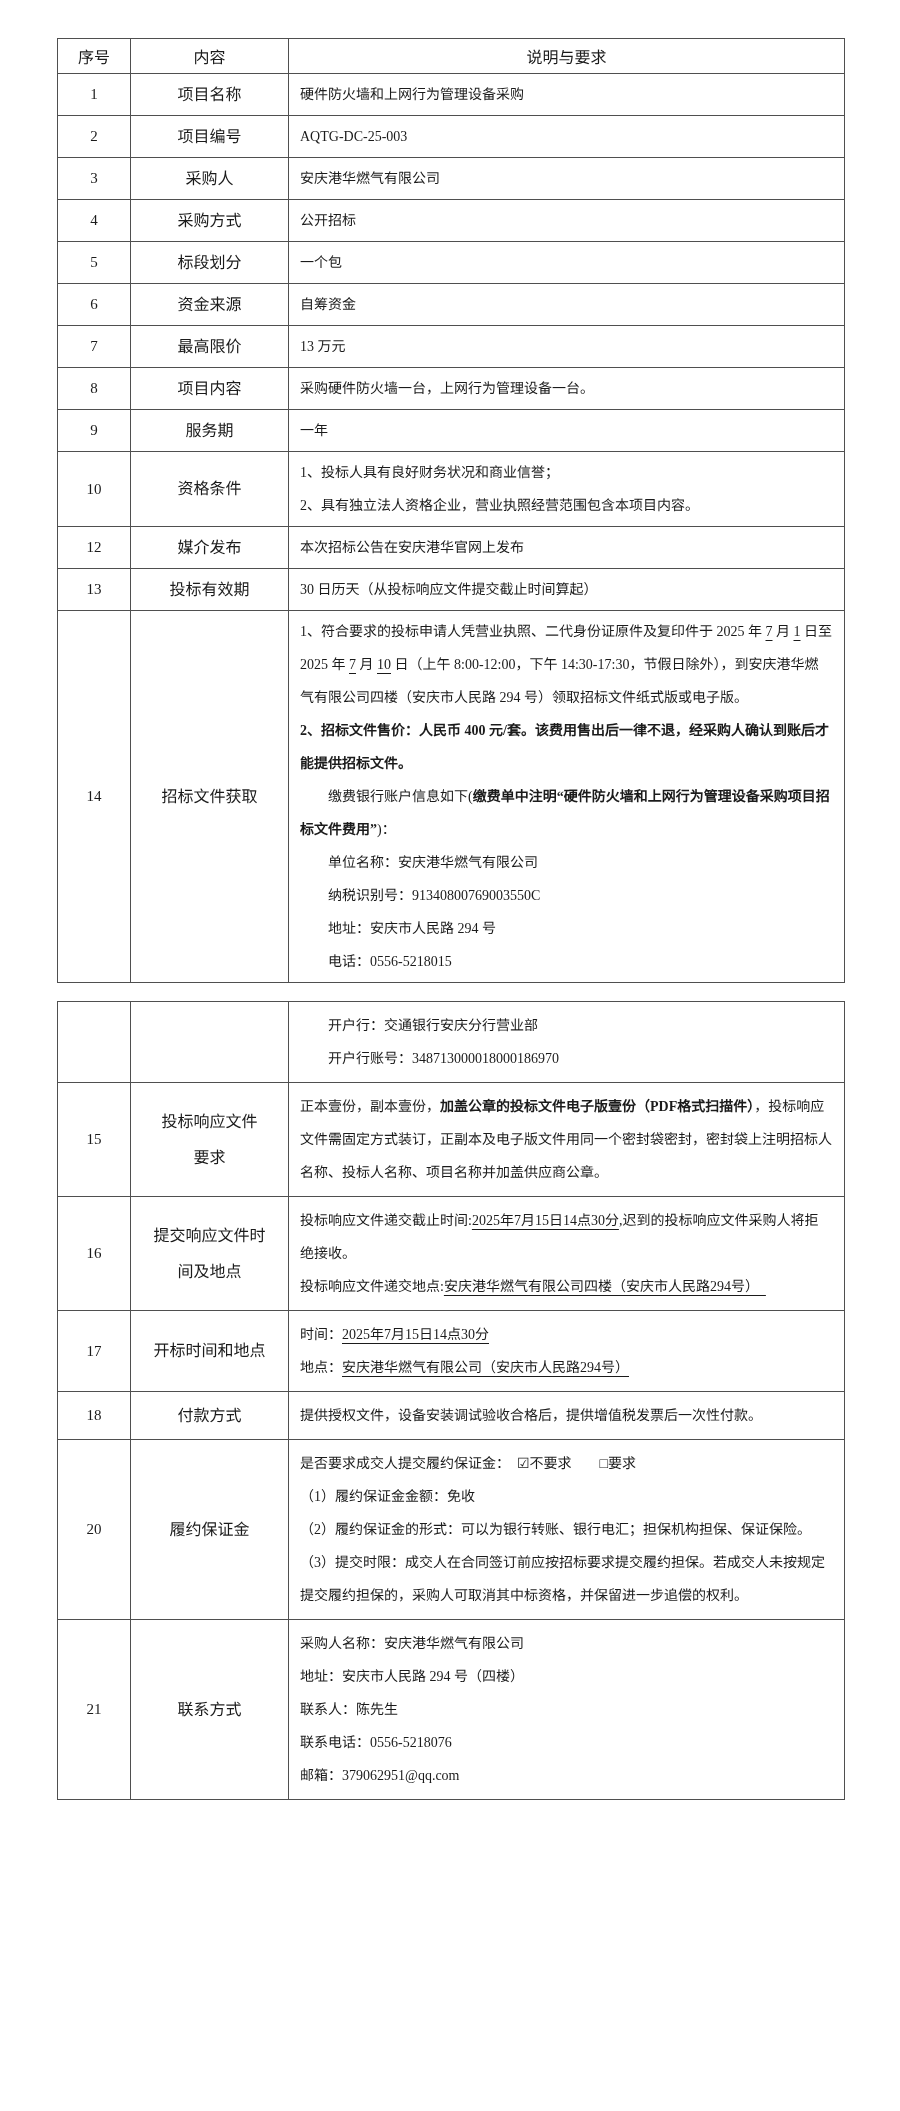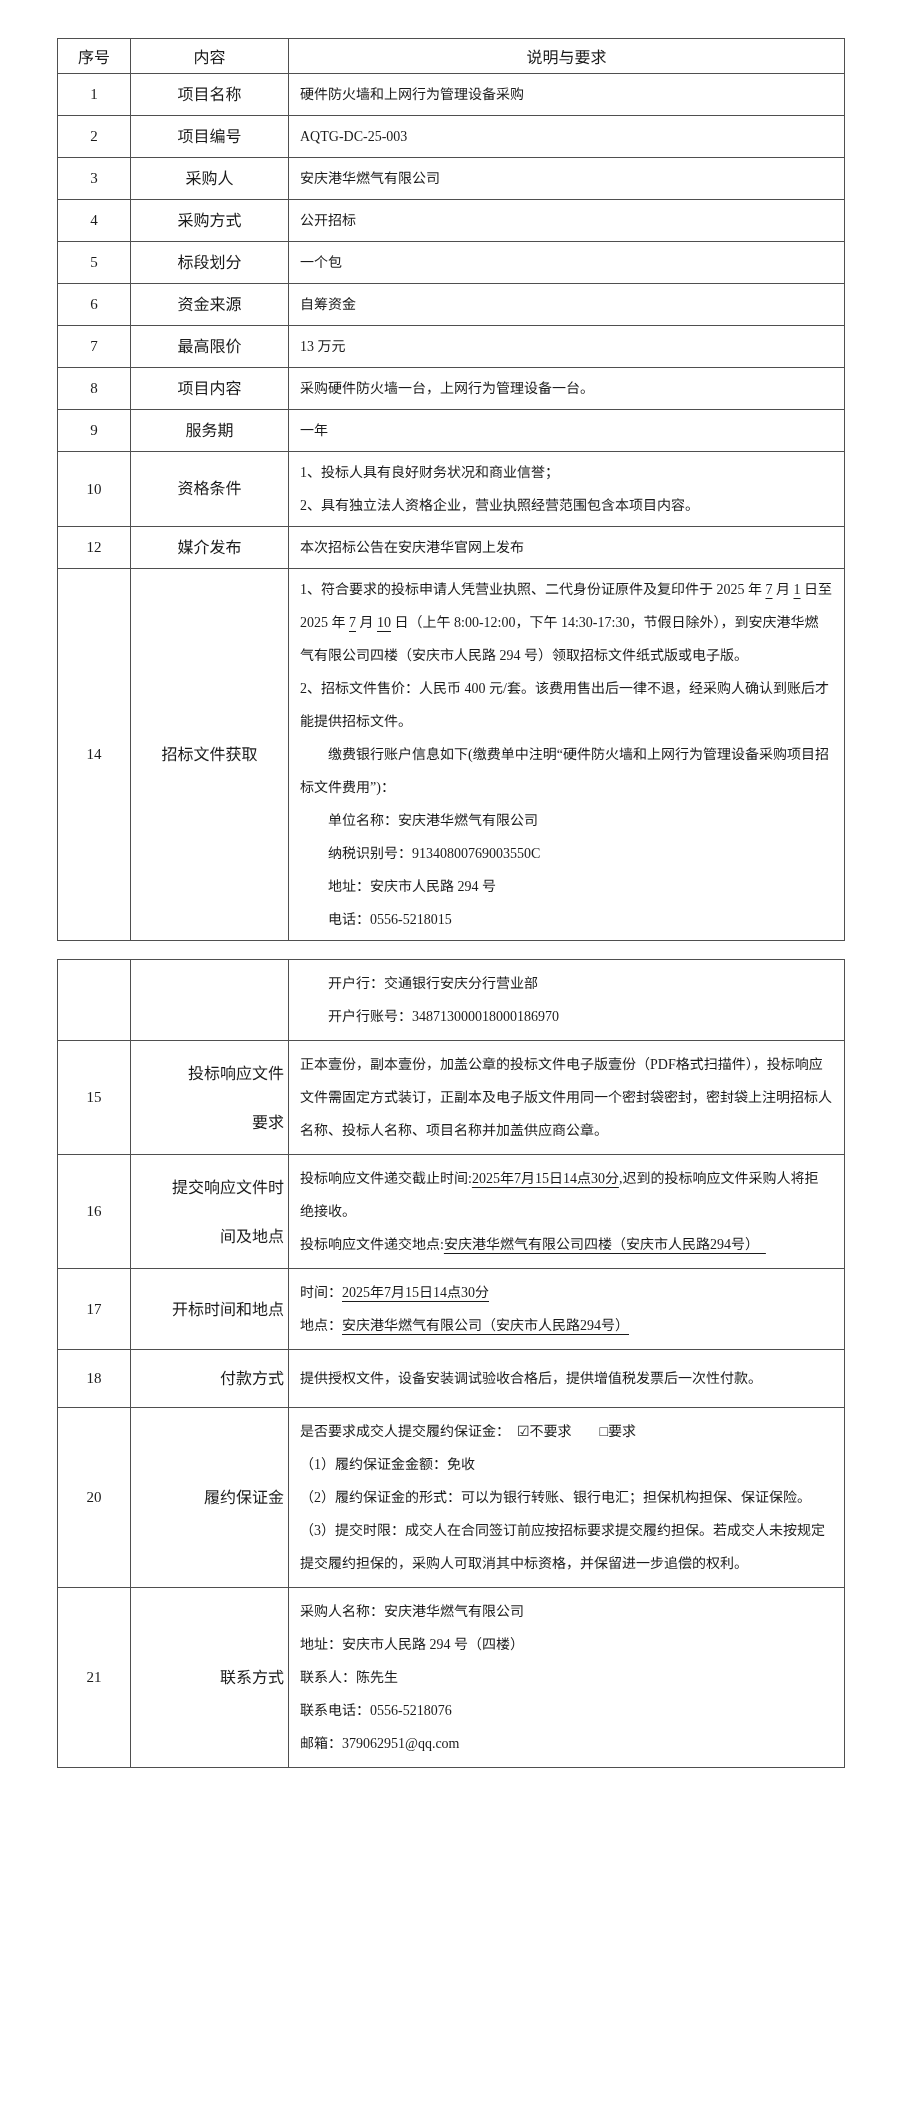--- a/index.html
+++ b/index.html
@@ -56,26 +56,26 @@
     white-space:pre-line;
     line-height:32px;
   }
   td.col-content{
     font-size:14px;
     padding:4px 12px 4px 11px;
     line-height:33px;
   }
   .para{white-space:pre-wrap;word-break:break-word;}
   .para.indent{text-indent:2em;}
-  .b{font-weight:normal;}
+  .b{font-weight:bold;}
   .u{text-decoration:underline;text-underline-offset:4px;}
   .table-gap{height:18px;}
   
   #table2 td.col-content{padding:7px 12px 7px 11px;}
-  #table2 td.col-label{line-height:49px;text-align:right;}
+  #table2 td.col-label{line-height:36px;}
 </style>
 </head>
 <body>
 
 <div class="page">
 
   <table class="doc" id="table1">
     <colgroup>
         <col class="c-num">
         <col class="c-label">
@@ -161,20 +161,27 @@
           </td>
         </tr>
         <tr>
           <td class="col-num">12</td>
           <td class="col-label">媒介发布</td>
           <td class="col-content">
             <div class="para"><span>本次招标公告在安庆港华官网上发布</span></div>
           </td>
         </tr>
         <tr>
+          <td class="col-num">13</td>
+          <td class="col-label">投标有效期</td>
+          <td class="col-content">
+            <div class="para"><span>30 日历天（从投标响应文件提交截止时间算起）</span></div>
+          </td>
+        </tr>
+        <tr>
           <td class="col-num">14</td>
           <td class="col-label">招标文件获取</td>
           <td class="col-content">
             <div class="para"><span>1、符合要求的投标申请人凭营业执照、二代身份证原件及复印件于 2025 年 </span><span class="u">7</span><span> 月 </span><span class="u">1</span><span> 日至 2025 年 </span><span class="u">7</span><span> 月 </span><span class="u">10</span><span> 日（上午 8:00-12:00，下午 14:30-17:30，节假日除外），到安庆港华燃气有限公司四楼（安庆市人民路 294 号）领取招标文件纸式版或电子版。</span></div>
             <div class="para"><span class="b">2、招标文件售价：人民币 400 元/套。该费用售出后一律不退，经采购人确认到账后才能提供招标文件。</span></div>
             <div class="para indent"><span>缴费银行账户信息如下(</span><span class="b">缴费单中注明“硬件防火墙和上网行为管理设备采购项目招标文件费用”</span><span>)：</span></div>
             <div class="para indent"><span>单位名称：安庆港华燃气有限公司</span></div>
             <div class="para indent"><span>纳税识别号：91340800769003550C</span></div>
             <div class="para indent"><span>地址：安庆市人民路 294 号</span></div>
             <div class="para indent"><span>电话：0556-5218015</span></div>

